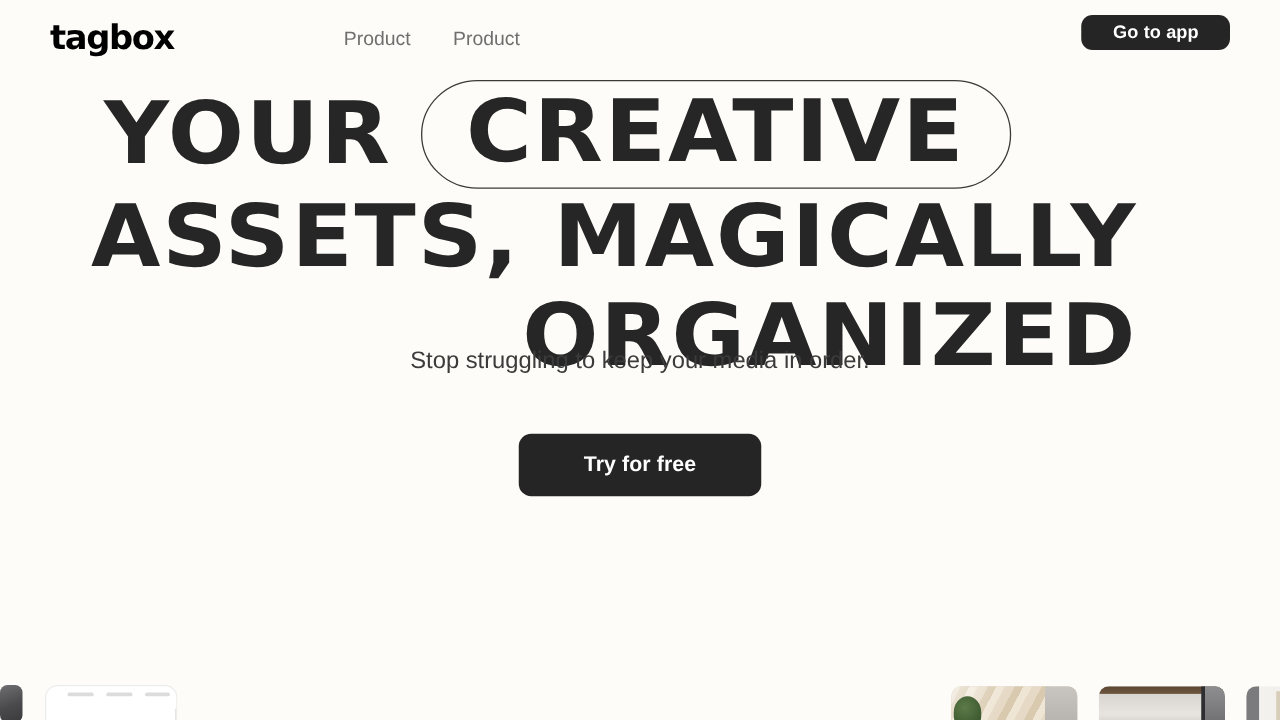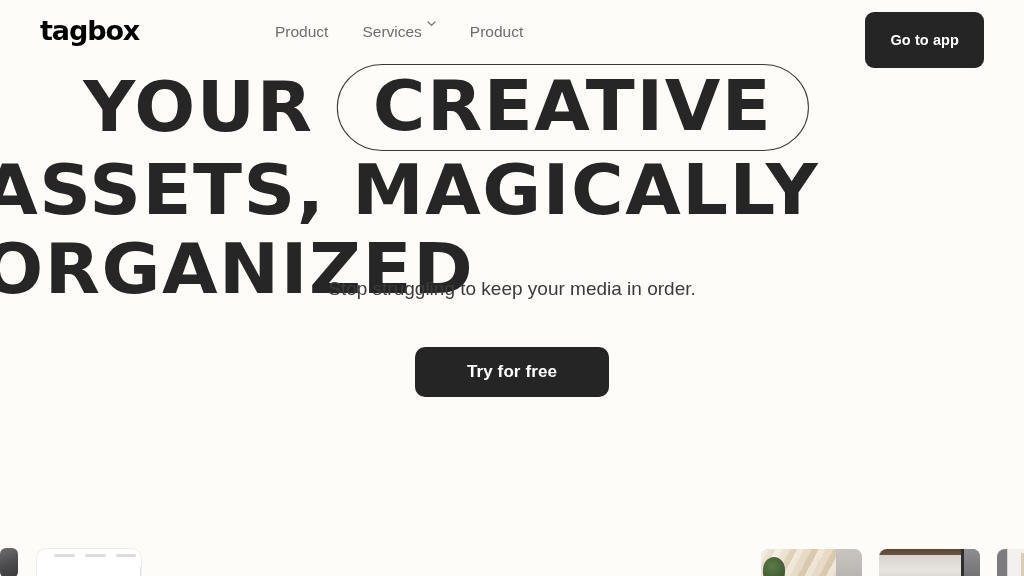--- a/index.html
+++ b/index.html
@@ -63,42 +63,42 @@
     height: 9px;
     position: relative;
     top: -1px;
   }
   .chev svg { display: block; }
 
   .cta-top {
     position: absolute;
     right: 40px;
     top: 12px;
-    height: 56px;
+    height: 28px;
     padding: 0 25px;
     border-radius: 9px;
     background: #252525;
     color: #ffffff;
     font-size: 14.5px;
     font-weight: 700;
     letter-spacing: 0.1px;
     display: flex;
     align-items: center;
     justify-content: center;
     border: none;
     cursor: pointer;
     font-family: "Liberation Sans", sans-serif;
   }
 
   
   .hero {
     position: absolute;
     top: 64px; left: 0;
     width: 892px;
-    text-align: left;
+    text-align: right;
   }
   .headline {
     margin: 0;
     padding: 0;
     font-family: "DejaVu Sans", sans-serif;
     font-size: 69px;
     font-weight: 700;
     letter-spacing: 1.5px;
     line-height: 79px;
     color: #262626;
@@ -298,28 +298,20 @@
 
   <div class="logo">tagbox</div>
 
   <nav class="nav">
 
     <div class="nav-item">
       <span>Product</span>
     </div>
 
 
-    <div class="nav-item">
-      <span>Services</span>
-      <span class="chev">
-        <svg viewBox="0 0 10 10" width="9" height="9" aria-hidden="true">
-          <path d="M1.2 3.3 L5 7.1 L8.8 3.3" fill="none" stroke="#6e6e6e" stroke-width="1.3" stroke-linecap="round" stroke-linejoin="round"></path>
-        </svg>
-      </span>
-    </div>
 
 
     <div class="nav-item">
       <span>Product</span>
     </div>
 
   </nav>
 
   <button class="cta-top">Go to app</button>
 </div>

